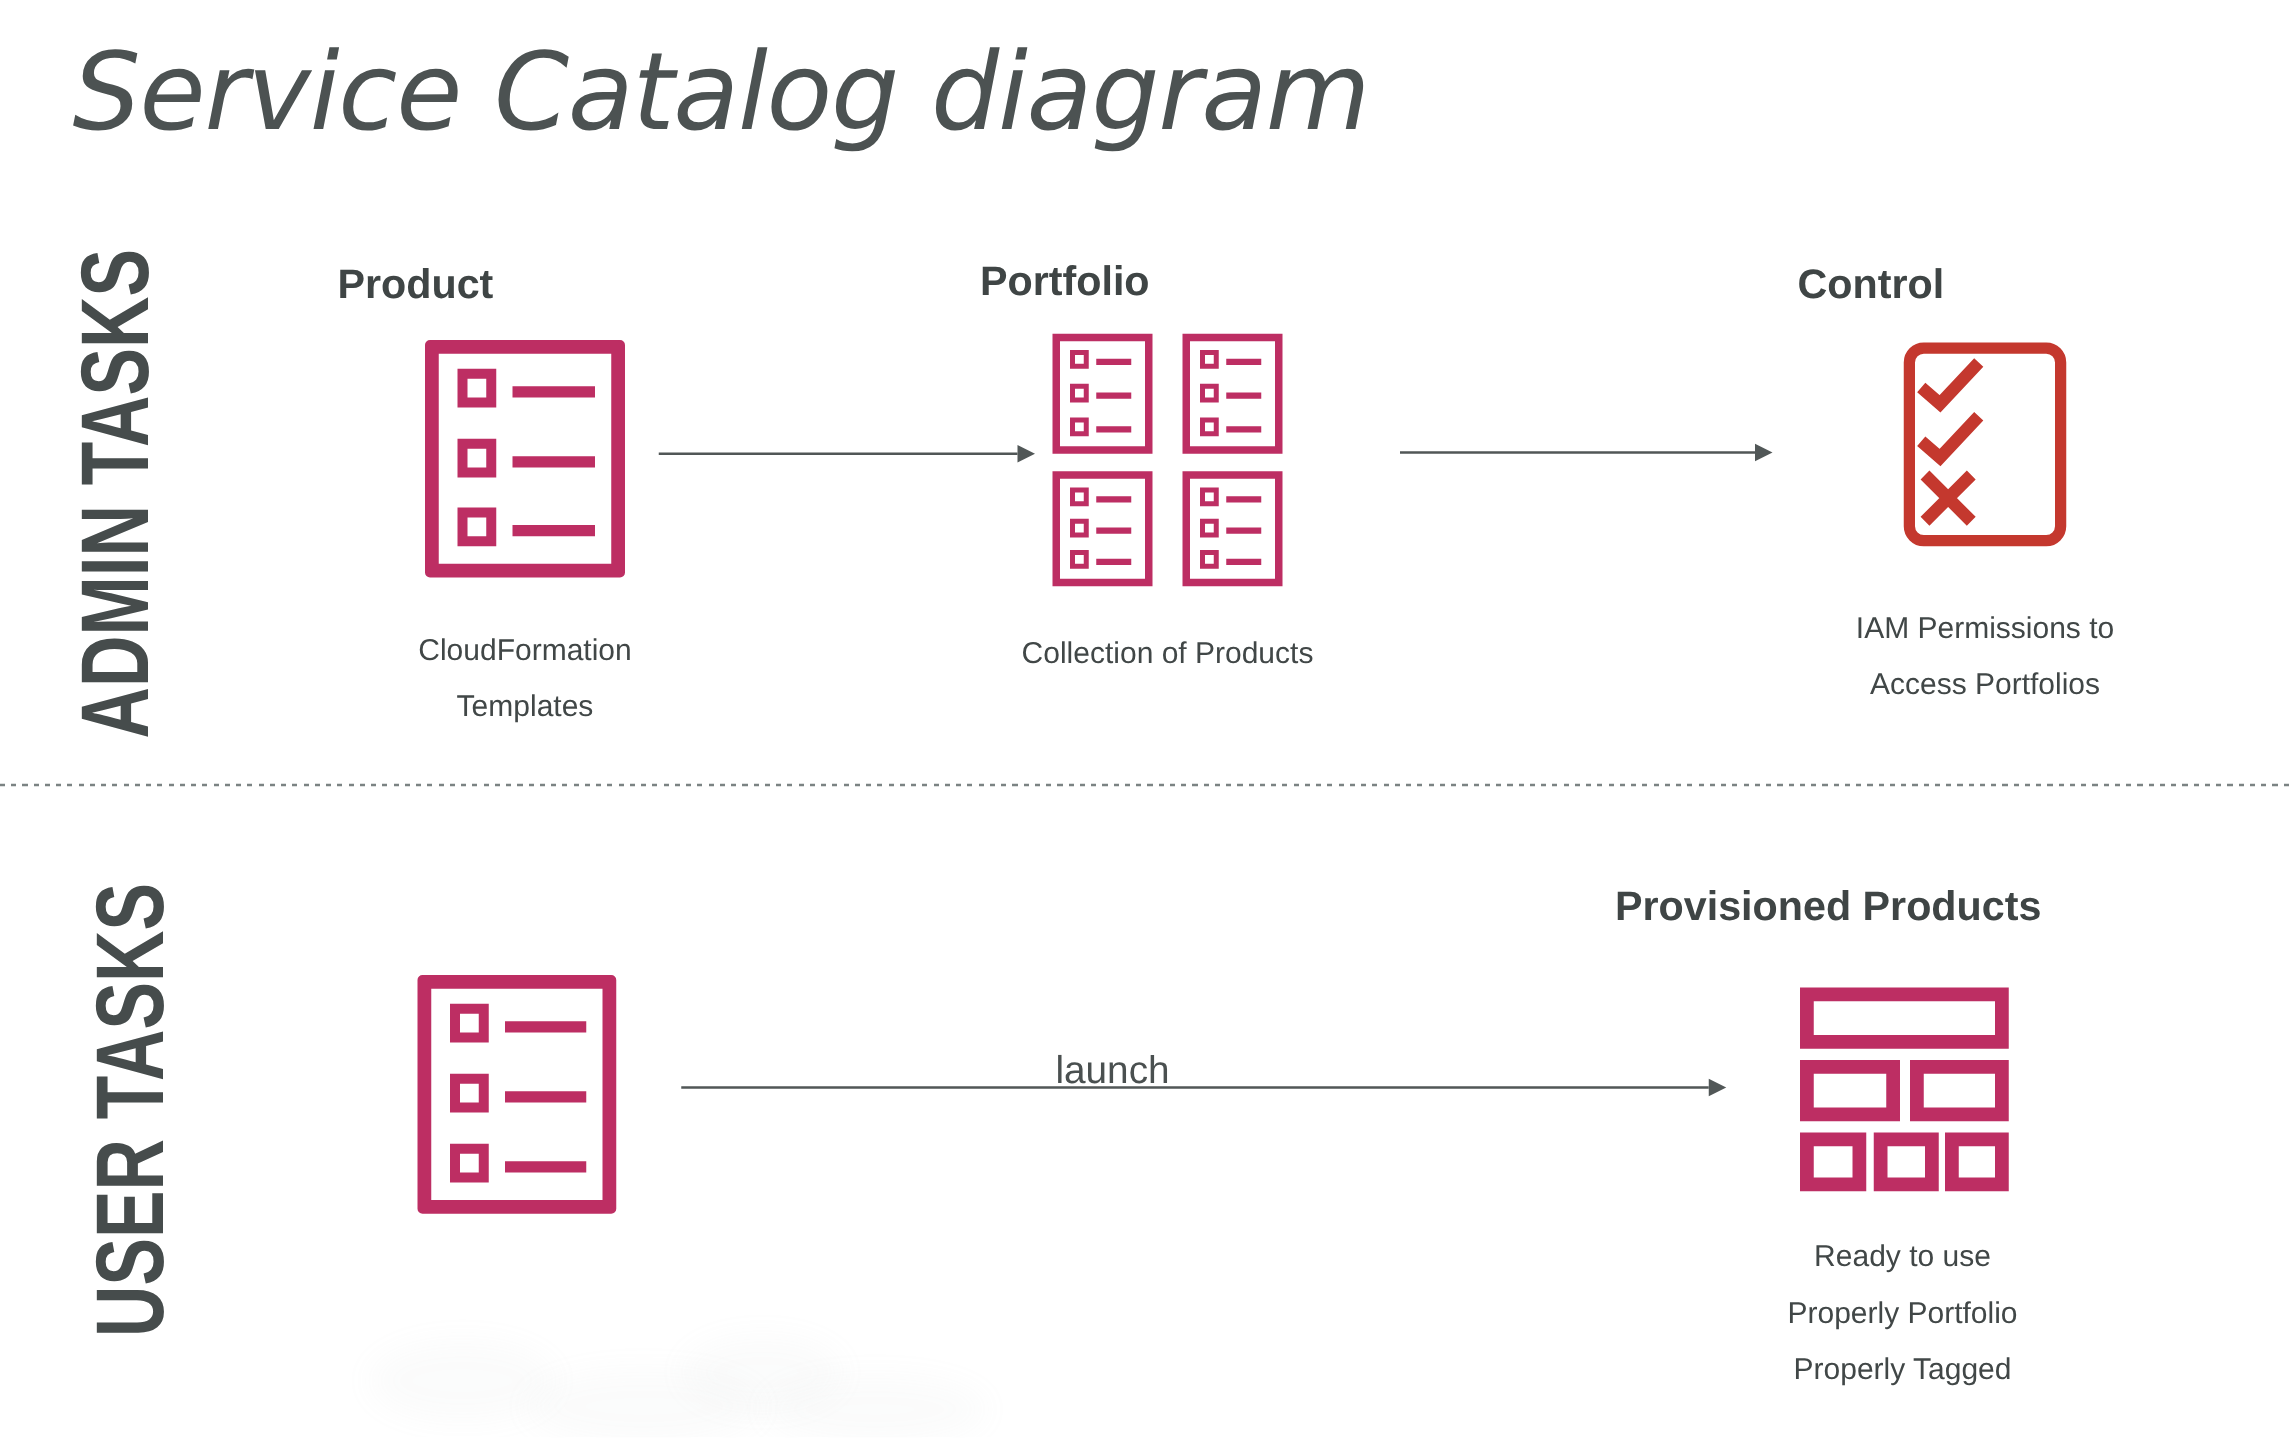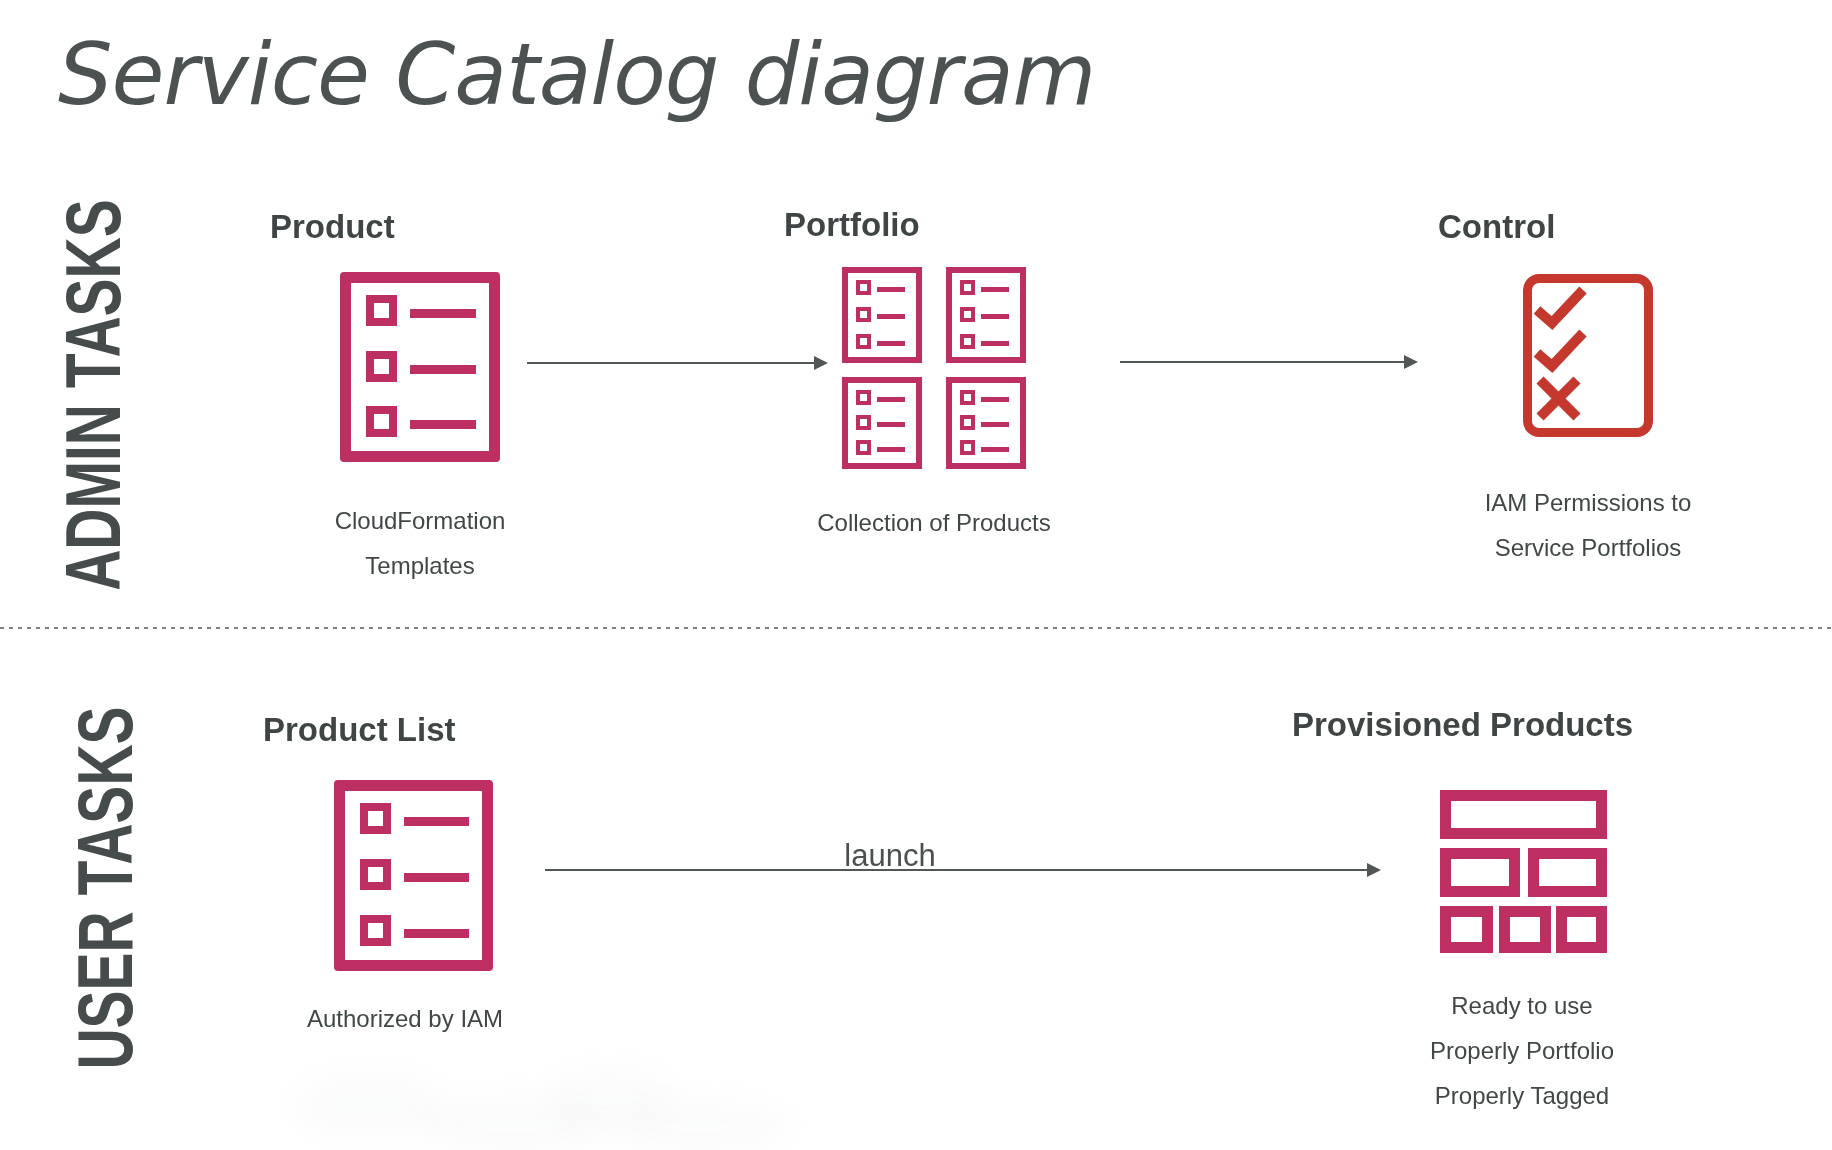--- a/index.html
+++ b/index.html
@@ -173,40 +173,38 @@
 
   <div class="abs heading" style="left:1438px;top:208px;width:300px;">Control</div>
   <div class="abs control-icon" style="left:1523px;top:274px;width:130px;height:163px;">
     <svg width="112" height="145" viewBox="0 0 112 145" style="position:absolute;left:0;top:0;">
       <path d="M5 27 L20 40 L51 7" stroke="#c4382e" stroke-width="10" fill="none"></path>
       <path d="M5 70 L20 83 L51 50" stroke="#c4382e" stroke-width="10" fill="none"></path>
       <path d="M8 97 L45 134 M45 97 L8 134" stroke="#c4382e" stroke-width="10" fill="none"></path>
     </svg>
   </div>
   <div class="abs caption" style="left:1408px;top:480px;width:360px;">IAM Permissions to
-Service Portfolios</div>
+Access Portfolios</div>
 
   <div class="abs divider" style="left:0;top:627px;width:1832px;"></div>
 
-  <div class="abs heading" style="left:263px;top:711px;width:300px;">Product List</div>
   <div class="abs list-icon" style="left:334px;top:780px;width:159px;height:191px;">
     <div class="list-row">
         <div class="list-sq"></div>
         <div class="list-line"></div>
       </div>
     <div class="list-row">
         <div class="list-sq"></div>
         <div class="list-line"></div>
       </div>
     <div class="list-row">
         <div class="list-sq"></div>
         <div class="list-line"></div>
       </div>
   </div>
-  <div class="abs caption" style="left:205px;top:996px;width:400px;">Authorized by IAM</div>
 
   <div class="abs launch-label" style="left:740px;top:838px;width:300px;">launch</div>
   <div class="abs arrow-line" style="left:545px;top:869px;width:822px;"></div>
   <div class="abs arrow-head" style="left:1367px;top:863px;"></div>
 
   <div class="abs heading" style="left:1292px;top:706px;width:460px;">Provisioned Products</div>
   <div class="abs bricks-icon" style="left:1440px;top:790px;width:167px;height:163px;">
     <div class="brick" style="width:167px;height:49px;"></div>
     <div class="brick-row">
       <div class="brick" style="width:80px;height:49px;"></div>

